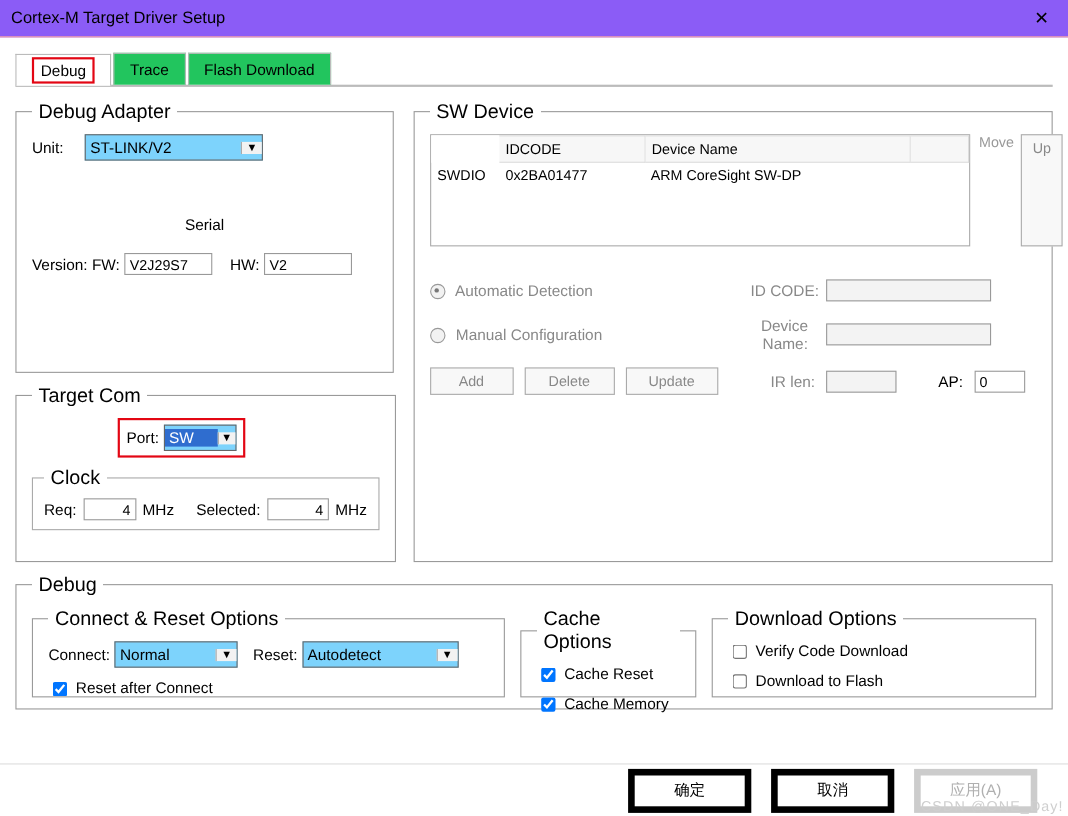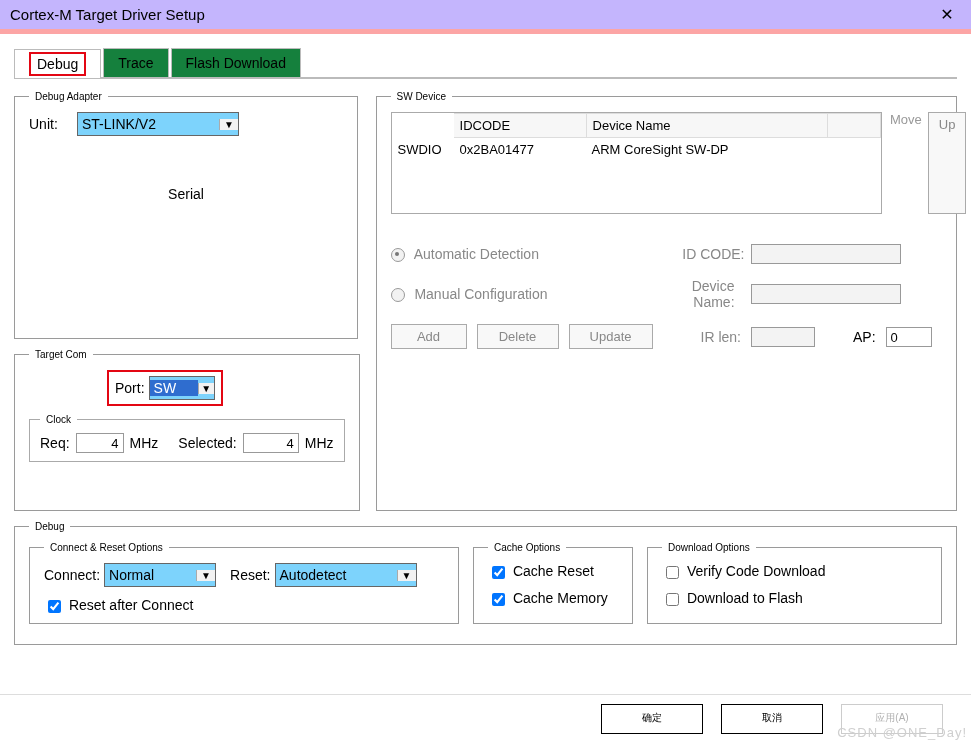--- a/index.html
+++ b/index.html
@@ -11,22 +11,22 @@
   overflow: hidden;
   width: 971px;
   height: 742px;
   box-sizing: border-box;
 }
 .titlebar {
   height: 34px;
   display: flex;
   align-items: center;
   padding: 0 10px;
-  background: #c4b5fd;
-  border-bottom: 5px solid #fca5a5;
+  background: #8b5cf6;
+  border-bottom: 1px solid #fca5a5;
   box-sizing: border-box;
 }
 .titlebar .title { font-size: 15px; flex: 1; }
 .titlebar .close {
   font-size: 16px;
   font-weight: 300;
   width: 28px;
   text-align: center;
   cursor: pointer;
 }
@@ -38,41 +38,41 @@
 .tabs {
   display: flex;
   border-bottom: 2px solid #bbb;
   margin-bottom: 12px;
 }
 .tabs .tab {
   padding: 6px 14px;
   border: 1px solid #bbb;
   border-bottom: none;
   margin-right: 2px;
-  background: #15803d;
+  background: #22c55e;
   cursor: pointer;
   font-size: 14px;
 }
 .tabs .tab.active { position: relative; top: 1px; background: #fff; }
 .red-box { border: 2px solid #e30613; padding: 2px 6px; }
 
 .row1 {
   display: flex;
   gap: 16px;
 }
 fieldset {
   border: 1px solid #9a9a9a;
   padding: 10px 14px 14px 14px;
   margin: 0;
   box-sizing: border-box;
   font-size: 14px;
 }
 legend {
   padding: 0 6px;
-  font-size: 10px;
+  font-size: 18px;
 }
 .debug-adapter { width: 344px; height: 248px; position: relative; }
 .sw-device     { flex: 1; height: 248px; position: relative; }
 .label { display: inline-block; }
 .combo {
   display: inline-flex;
   align-items: center;
   border: 1px solid #666;
   height: 22px;
   background: #7dd3fc;
@@ -137,25 +137,25 @@
   align-items: center;
   justify-content: flex-end;
   gap: 18px;
   padding: 0 28px;
   box-sizing: border-box;
   position: relative;
 }
 .dlg-btn {
   width: 100px;
   height: 28px;
-  border: 1px solid #000000;
+  border: 6px solid #000000;
   background: #fff;
   text-align: center;
   line-height: 26px;
-  font-size: 10px;
+  font-size: 14px;
   cursor: pointer;
 }
 .dlg-btn.disabled { color: #b0b0b0; border-color: #ccc; cursor: default; }
 
 .watermark {
   position: absolute;
   right: 4px;
   bottom: 2px;
   font-size: 13px;
   color: #cfcfcf;
@@ -195,20 +195,27 @@
         <legend>Debug Adapter</legend>
         <div style="display:flex;align-items:center;gap:8px;">
           <span class="label" style="width:40px;">Unit:</span>
           <span class="combo" style="width:160px;">
             <span class="combo-txt" style="flex:1;">ST-LINK/V2</span>
             <span class="arrow">▼</span>
           </span>
         </div>
         <div style="margin-top:50px;">
           <div style="text-align:center;">Serial</div>
+        </div>
+        <div style="margin-top:18px;display:flex;align-items:center;gap:4px;">
+          <span>Version:</span>
+          <span>FW:</span>
+          <span class="textbox" style="width:80px;">V2J29S7</span>
+          <span style="margin-left:12px;">HW:</span>
+          <span class="textbox" style="width:80px;">V2</span>
         </div>
       </fieldset>
 
       <fieldset class="target-com">
         <legend>Target Com</legend>
         <div style="display:flex;align-items:center;margin-left:78px;">
           <span class="red-box" style="display:inline-flex;align-items:center;padding:4px 6px;">
             <span style="margin-right:4px;">Port:</span>
             <span class="combo" style="width:64px;">
               <span class="combo-txt sel" style="flex:1;">SW</span>

